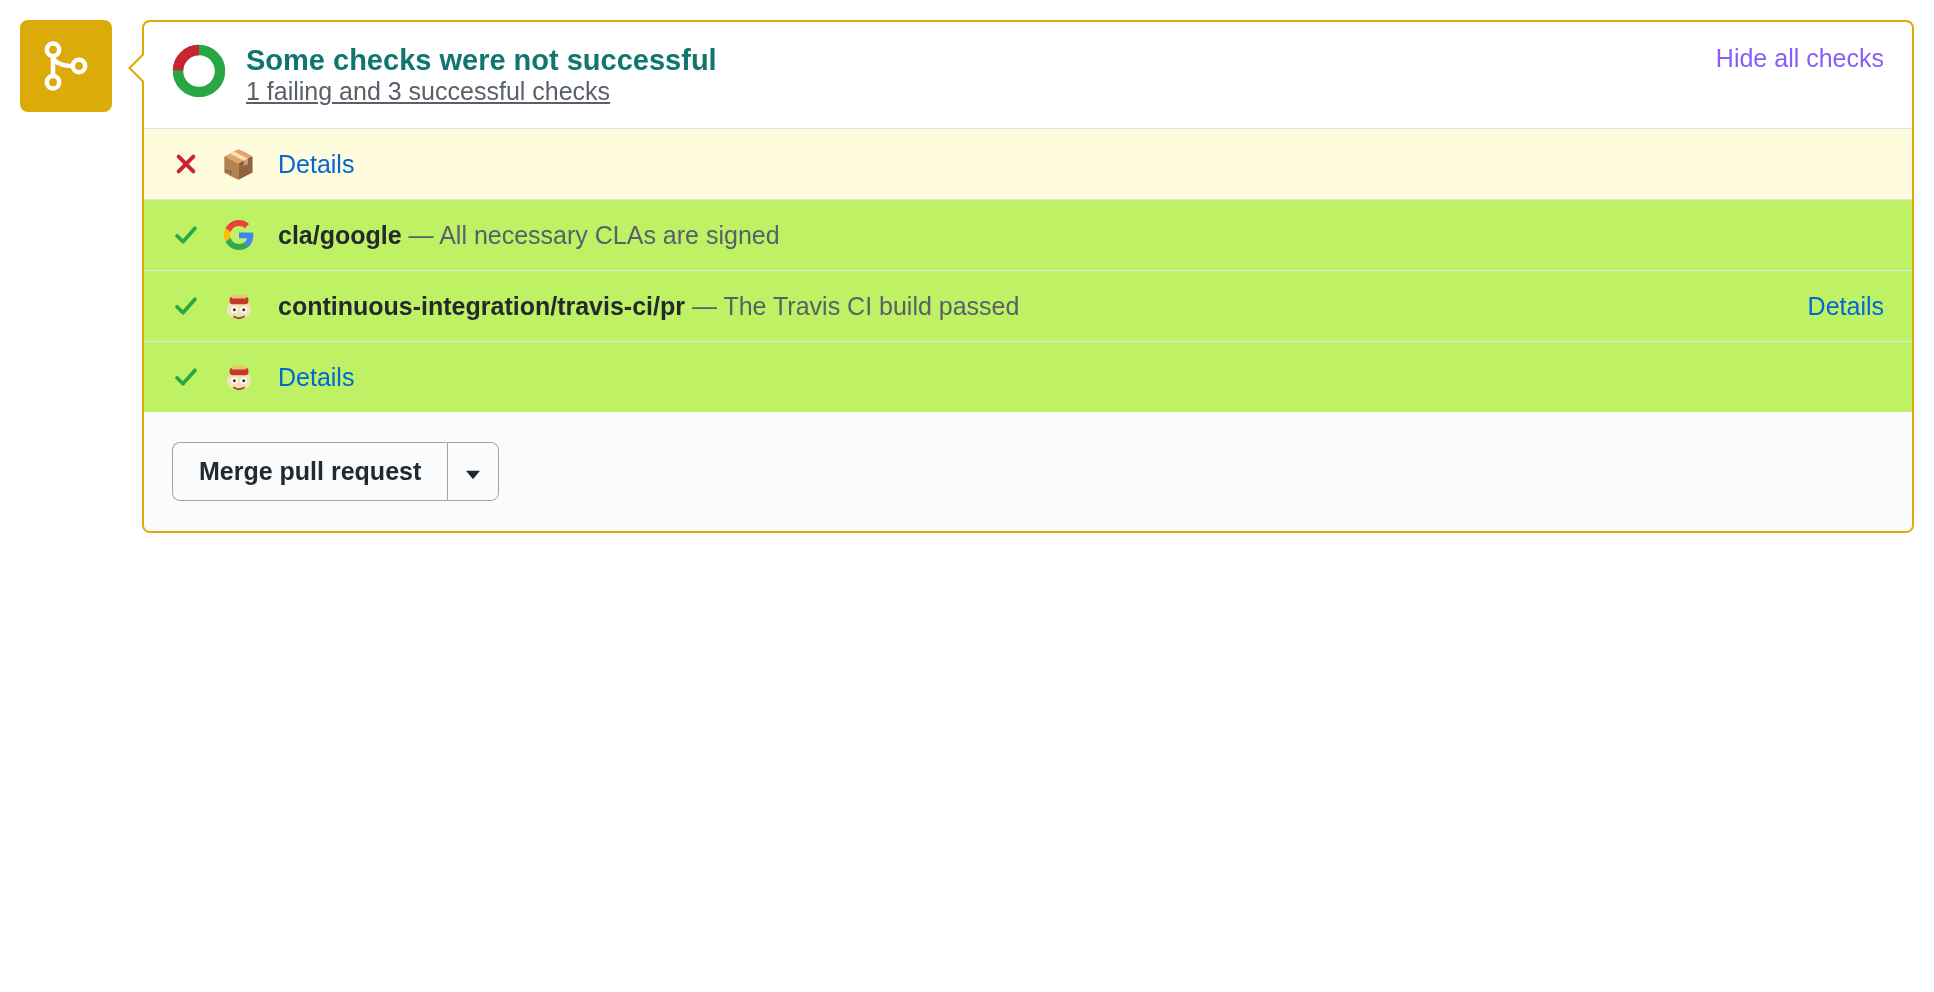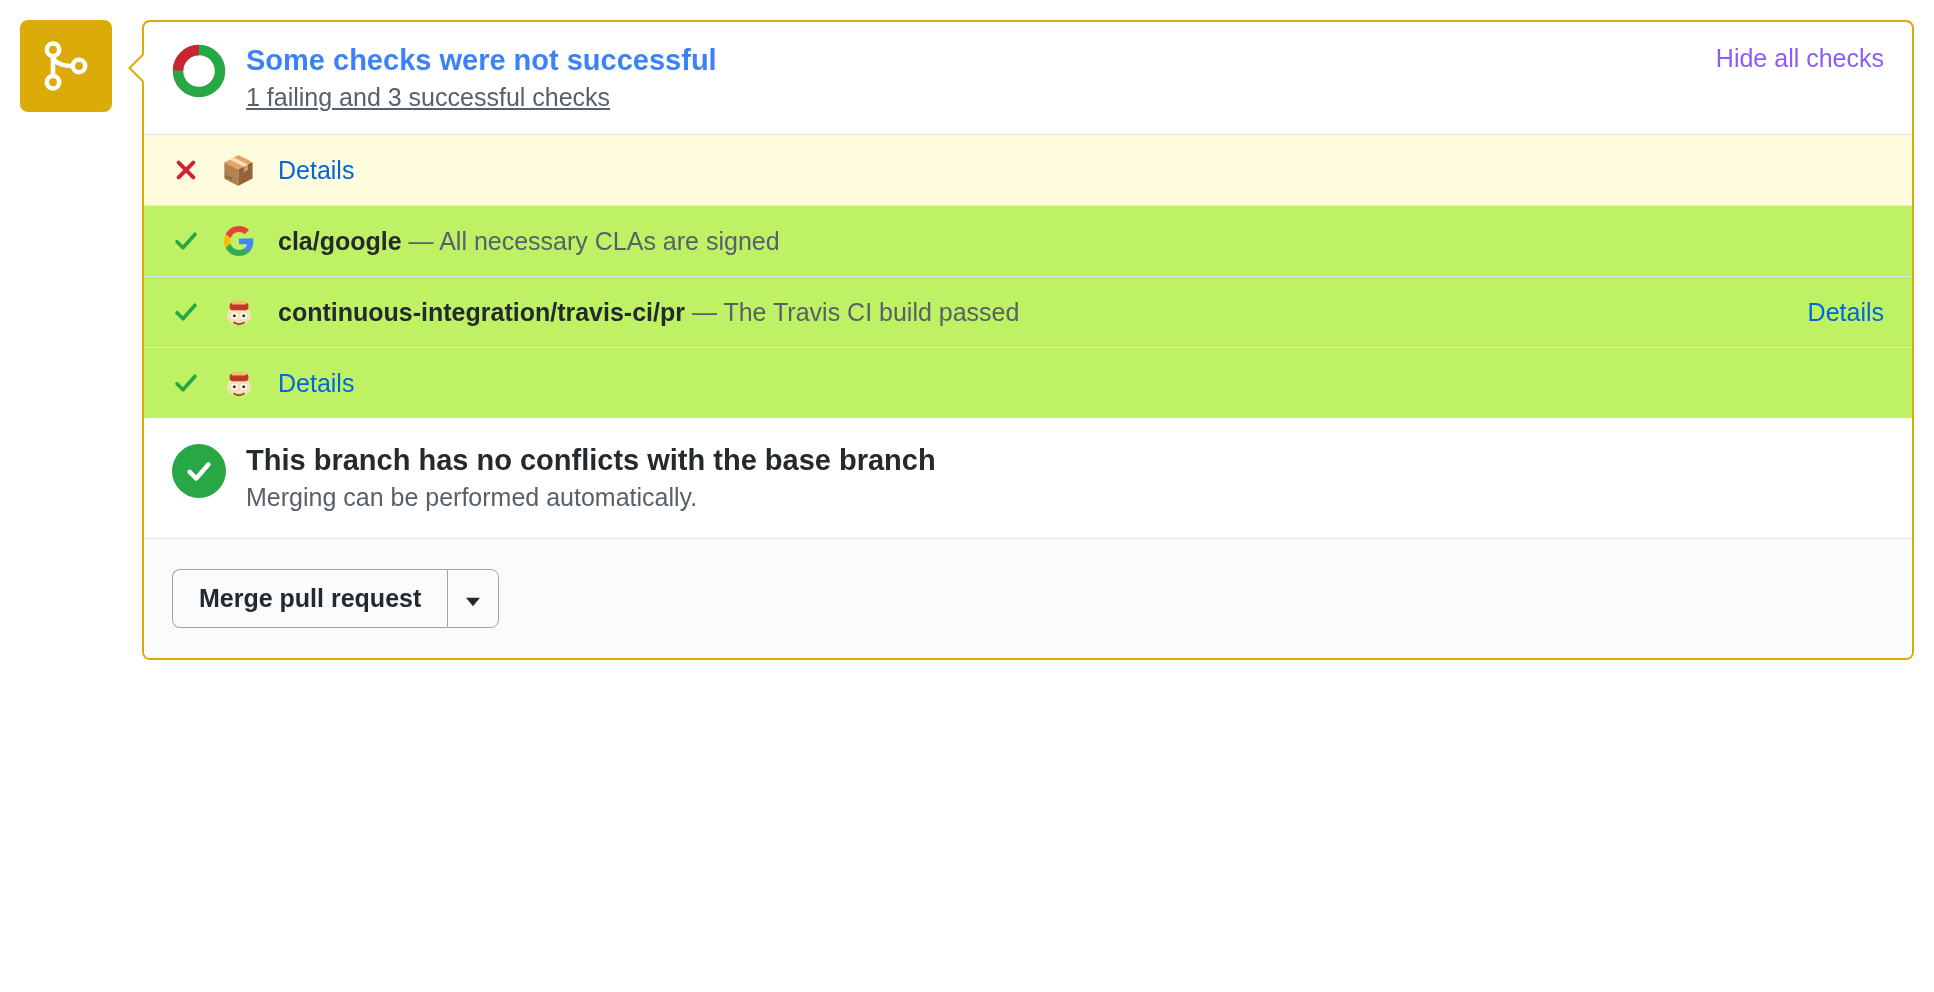--- a/index.html
+++ b/index.html
@@ -67,22 +67,21 @@
   }
   .donut {
     width: 54px;
     height: 54px;
     flex-shrink: 0;
   }
   .status-text { flex: 1; }
   .status-title {
     font-size: 29px;
     font-weight: 600;
-    color: #3b82f6;
-    margin-bottom: 6px;
+    color: #0f766e;
   }
   .status-sub {
     font-size: 25px;
     color: #586069;
     text-decoration: underline;
   }
   .hide-link {
     color: #8b5cf6;
     font-size: 25px;
     cursor: pointer;
@@ -294,31 +293,20 @@
             <circle cx="21" cy="20" r="3.5" fill="#fff"></circle>
               <circle cx="21" cy="20" r="1.6" fill="#333"></circle>
             <path d="M10 27 Q16 31 22 27" stroke="#8b5a2b" stroke-width="2" fill="none"></path>
           </svg>
         </span>
         <span class="details-link">Details</span>
       </div>
 
     </div>
 
-    <div class="merge-status">
-      <div class="check-circle">
-        <svg width="30" height="30" viewBox="0 0 16 16">
-            <path fill="none" stroke="#fff" stroke-width="2.4" stroke-linecap="round" stroke-linejoin="round" d="M3 8.5 L6.5 12 L13 4.5"></path>
-          </svg>
-      </div>
-      <div>
-        <div class="merge-title">This branch has no conflicts with the base branch</div>
-        <div class="merge-sub">Merging can be performed automatically.</div>
-      </div>
-    </div>
 
     <div class="merge-actions">
       <div class="btn-group">
         <button class="btn">Merge pull request</button>
         <button class="btn caret">
           <svg width="14" height="10" viewBox="0 0 10 6">
               <path d="M0 0 L5 6 L10 0 Z" fill="#24292e"></path>
             </svg>
         </button>
       </div>

